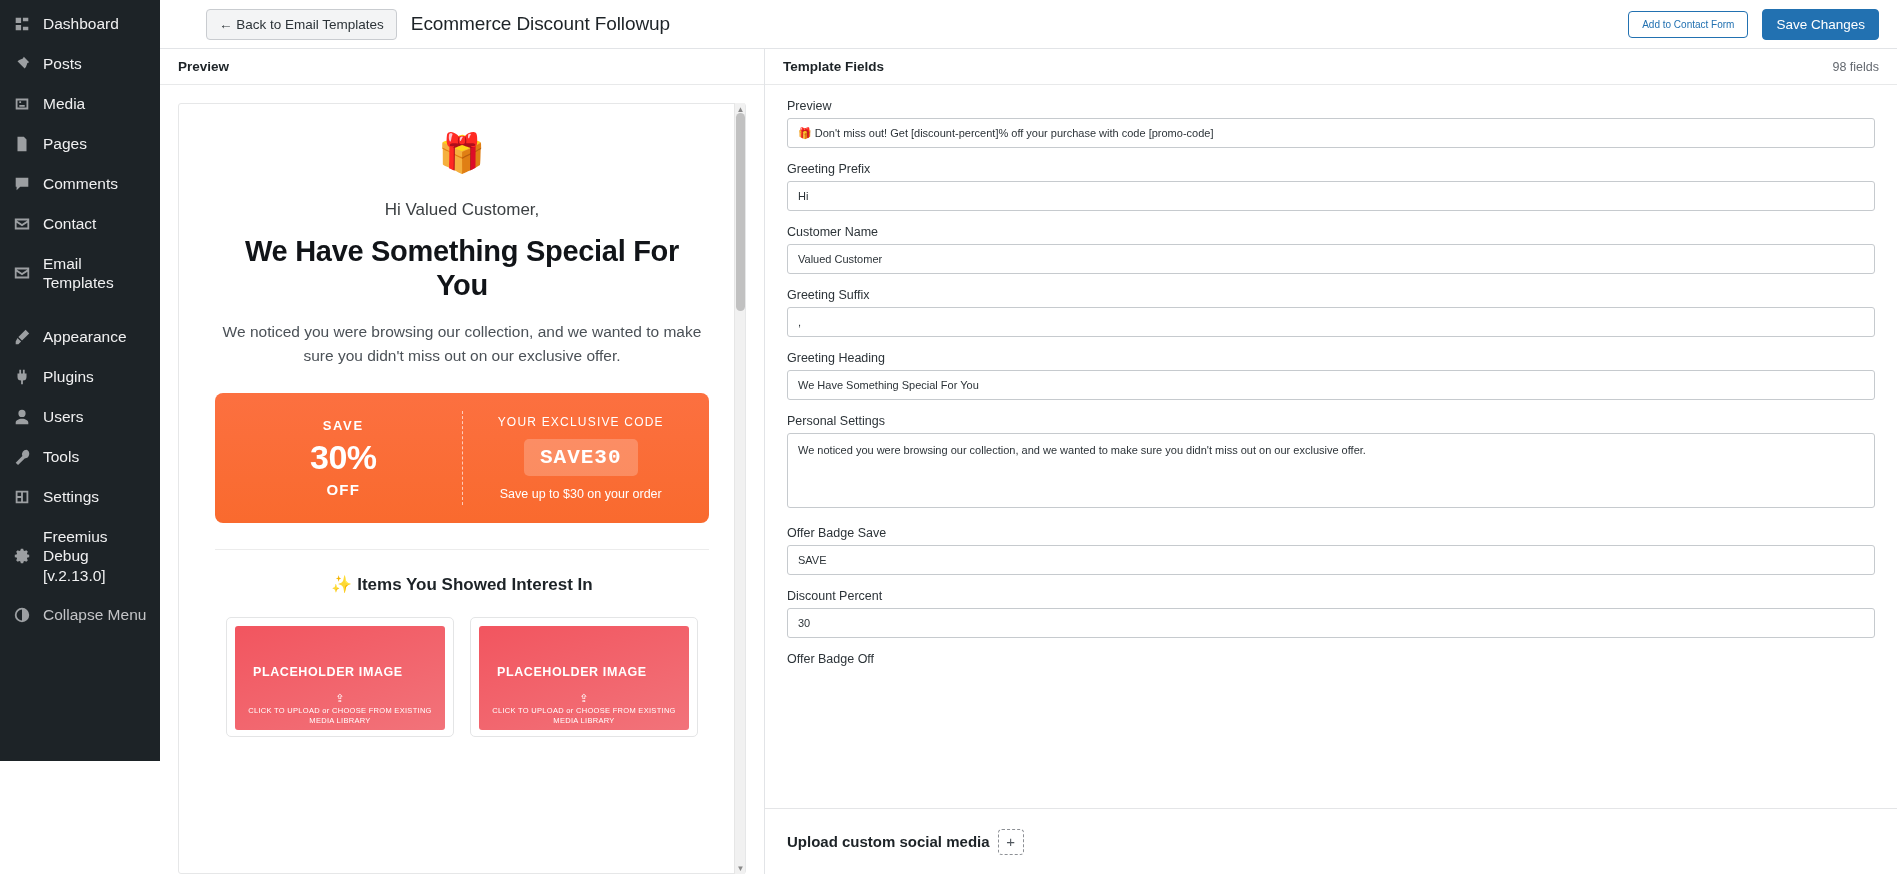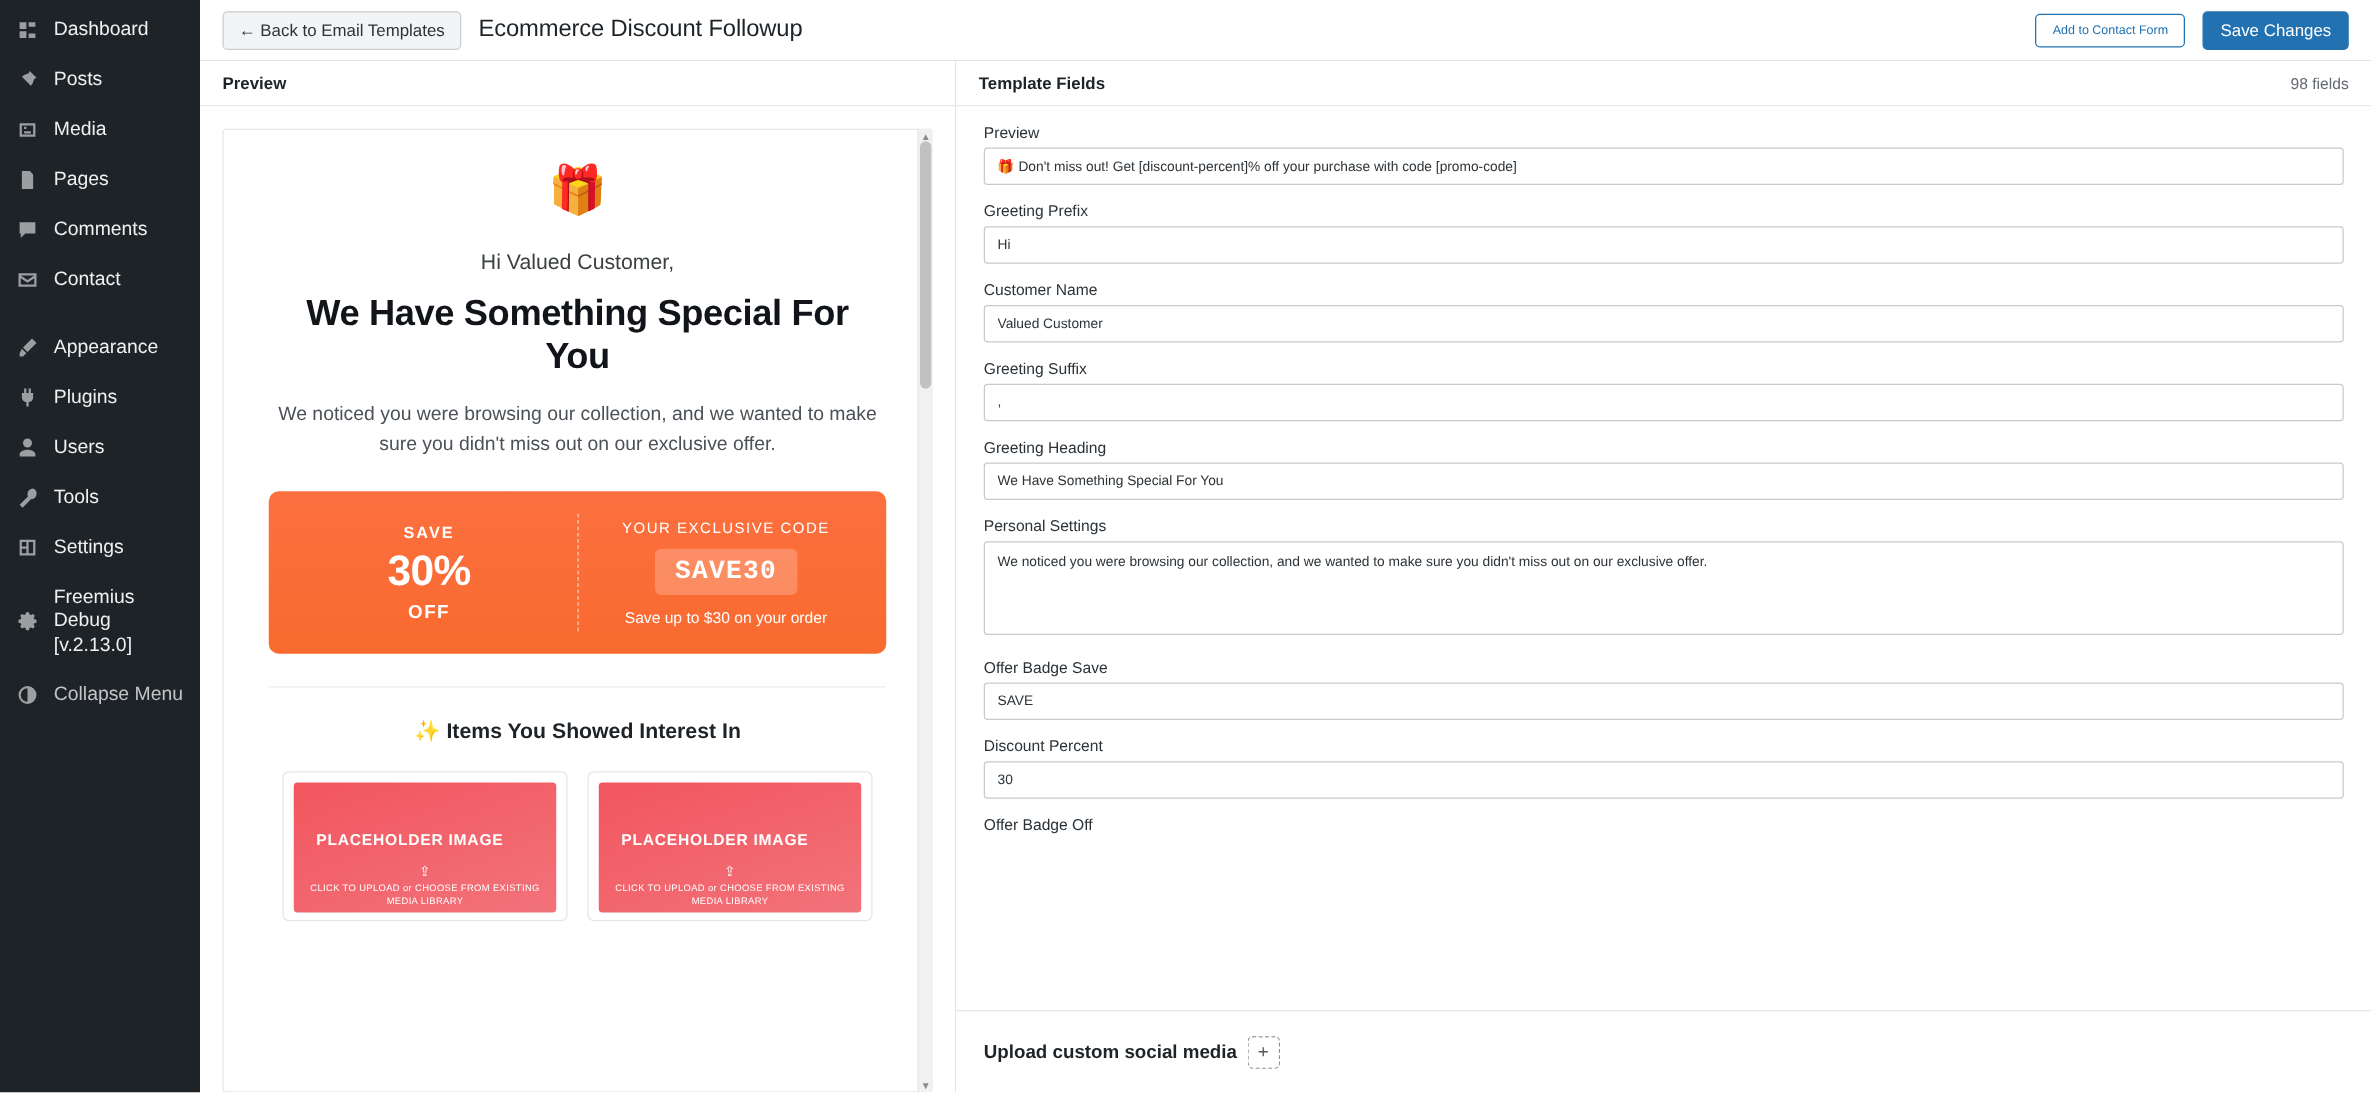--- a/index.html
+++ b/index.html
@@ -9,21 +9,21 @@
     overflow: hidden;
     font-family: "Liberation Sans", sans-serif;
     background: #ffffff;
   }
   body { display: flex; }
 
   
   #admin-sidebar {
     width: 160px;
     min-width: 160px;
-    height: 874px;
+    height: 761px;
     background: #1d2327;
     color: #f0f0f1;
     padding-top: 4px;
     font-size: 15.5px;
     overflow: hidden;
   }
   .menu-item {
     display: flex;
     align-items: center;
     gap: 11px;
@@ -66,20 +66,21 @@
   }
   #back-btn {
     border: 1px solid #c9ccd0;
     background: #f3f4f5;
     color: #2c3338;
     font-size: 13.5px;
     border-radius: 4px;
     padding: 7px 12px;
     cursor: pointer;
     white-space: nowrap;
+    margin-left: 28px;
   }
   #page-title {
     font-size: 19px;
     font-weight: normal;
     color: #1d2327;
     letter-spacing: -0.1px;
   }
   .topbar-spacer { flex: 1; }
   .btn-secondary {
     border: 1px solid #2271b1;
@@ -428,20 +429,28 @@
 
   <div class="menu-item">
     <span class="menu-icon">
       <svg viewBox="0 0 20 20">
           <path d="M2 4h16v12H2V4zm2 2l6 4 6-4H4zm0 2.5V14h12V8.5l-6 4-6-4z"></path>
         </svg>
     </span>
     <span class="mi-label">Contact</span>
   </div>
 
+  <div class="menu-item">
+    <span class="menu-icon">
+      <svg viewBox="0 0 20 20">
+          <path d="M2 4h16v12H2V4zm2 2l6 4 6-4H4zm0 2.5V14h12V8.5l-6 4-6-4z"></path>
+        </svg>
+    </span>
+    <span class="mi-label">Email Templates</span>
+  </div>
 
   <div class="menu-sep"></div>
 
   <div class="menu-item">
     <span class="menu-icon">
       <svg viewBox="0 0 20 20">
           <path d="M14 2l4 4-8 8-4-4 8-8zM5 11l4 4-3 3H3v-3l2-4z"></path>
         </svg>
     </span>
     <span class="mi-label">Appearance</span>

